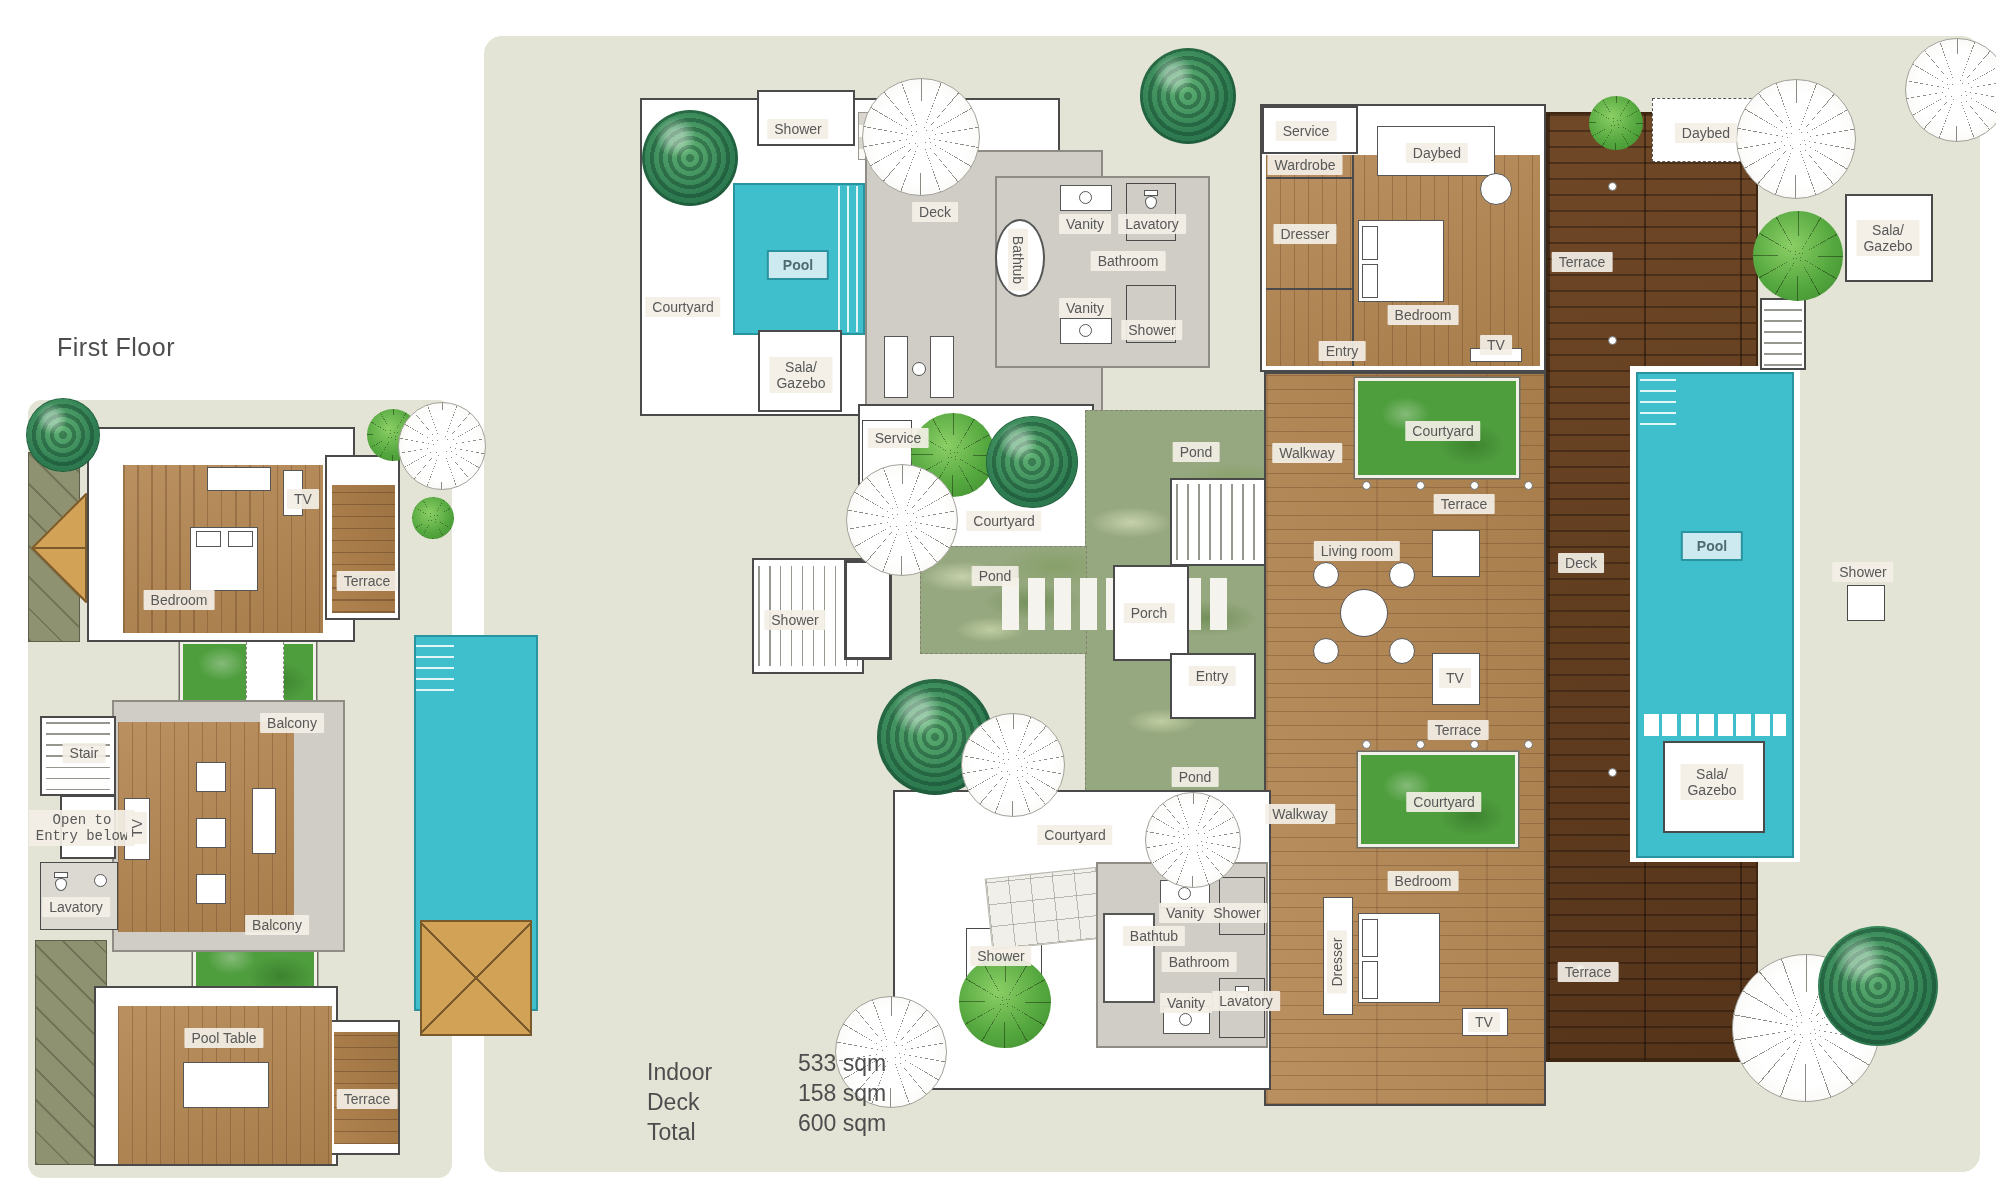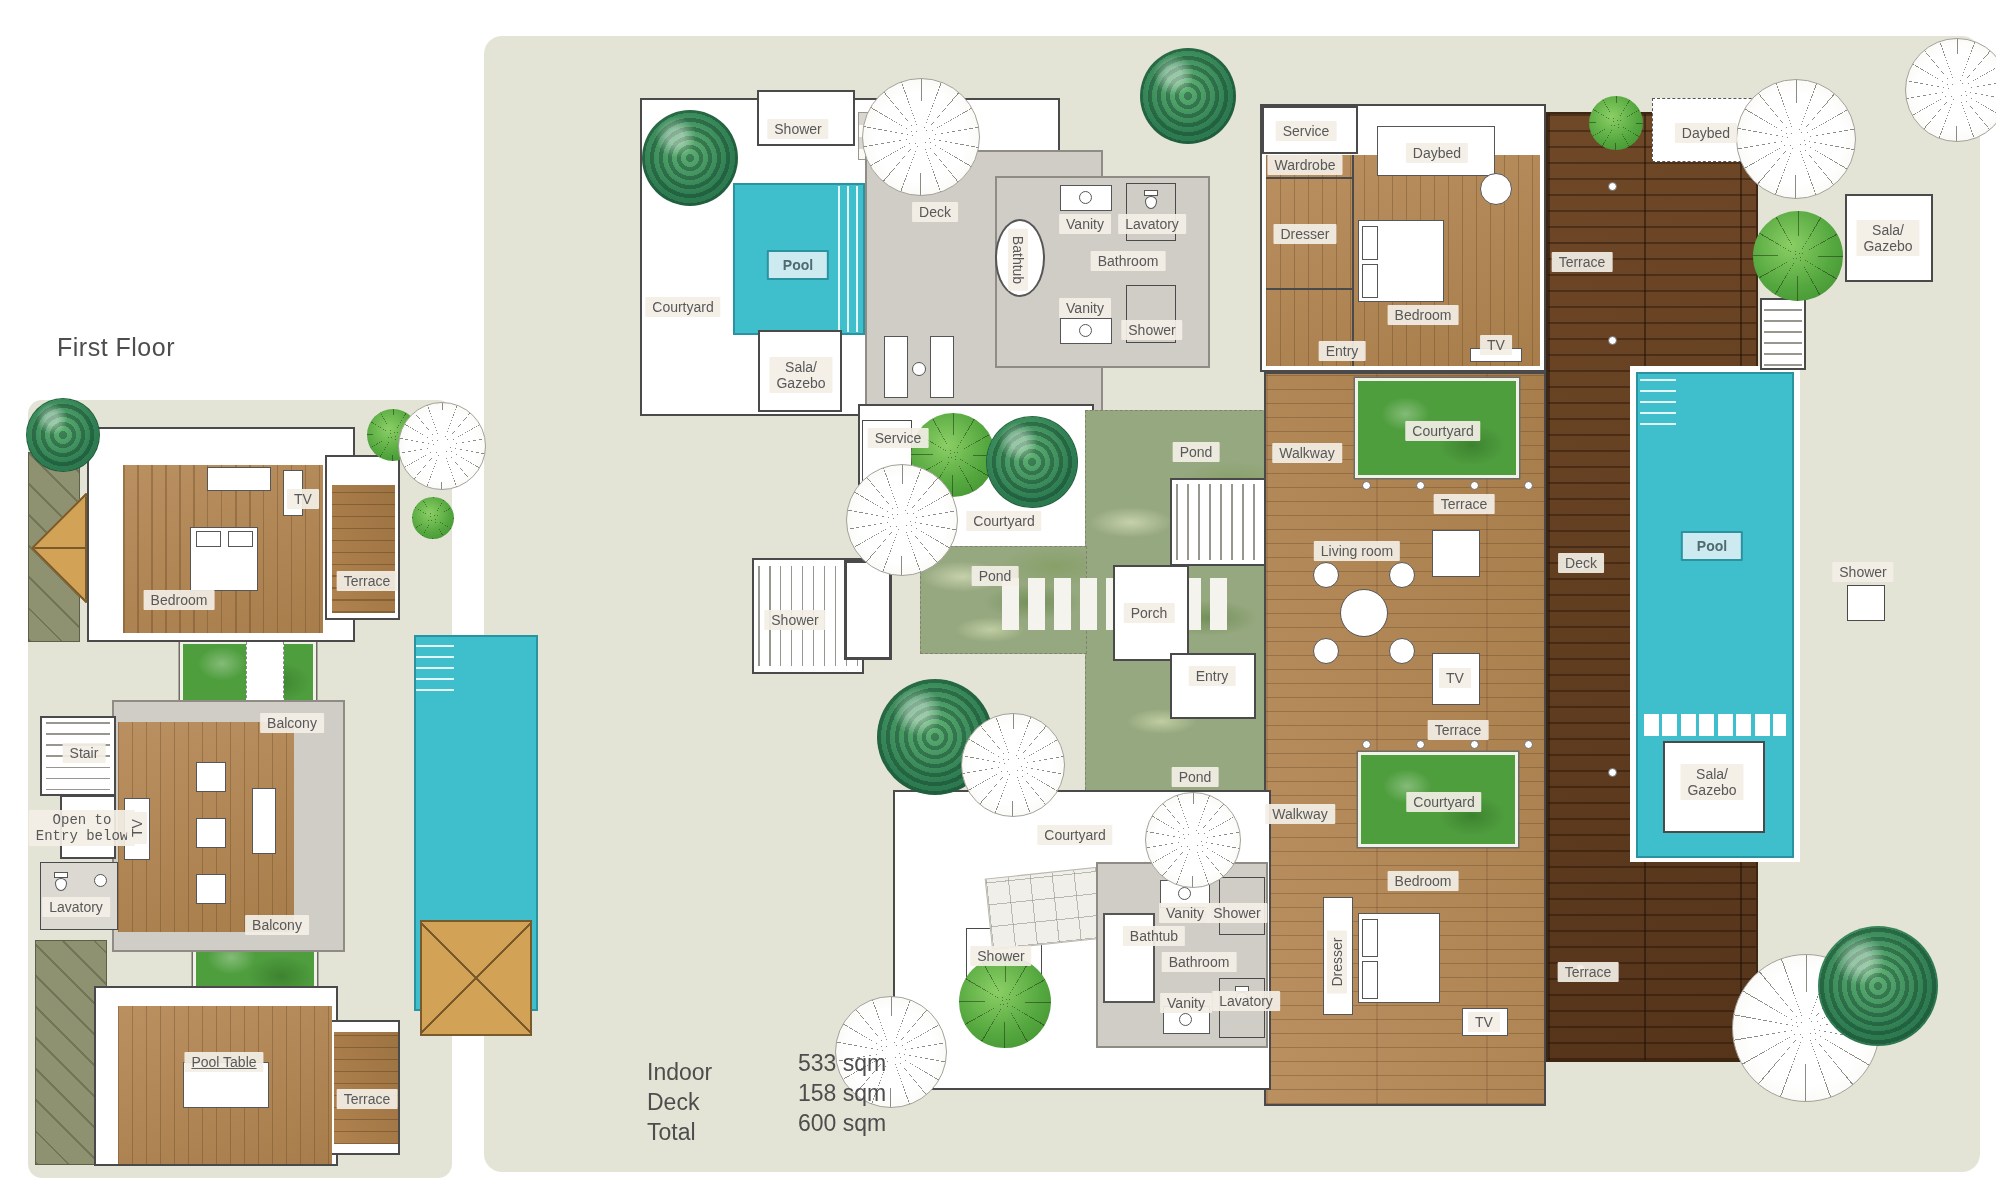--- a/index.html
+++ b/index.html
@@ -284,21 +284,21 @@
       <div class="lbl" style="left: 179px; top: 600px;">Bedroom</div>
       <div class="lbl" style="left: 303px; top: 499px;">TV</div>
       <div class="lbl" style="left: 367px; top: 581px;">Terrace</div>
       <div class="lbl" style="left: 292px; top: 723px;">Balcony</div>
       <div class="lbl" style="left: 84px; top: 753px;">Stair</div>
       <div class="lbl" style="left: 82px; top: 828px; font-family: Liberation Mono, monospace;">Open to
 Entry below</div>
       <div class="lbl" style="left: 137px; top: 828px; transform: translate(-50%, -50%) rotate(-90deg);">TV</div>
       <div class="lbl" style="left: 76px; top: 907px;">Lavatory</div>
       <div class="lbl" style="left: 277px; top: 925px;">Balcony</div>
-      <div class="lbl" style="left: 224px; top: 1062px; text-decoration: underline;">Pool Table</div>
+      <div class="lbl" style="left: 224px; top: 1038px;">Pool Table</div>
       <div class="lbl" style="left: 367px; top: 1099px;">Terrace</div>
       <div class="lbl" style="left: 798px; top: 129px;">Shower</div>
       <div class="lbl" style="left: 935px; top: 212px;">Deck</div>
       <div class="lbl pool" style="left: 798px; top: 265px;">Pool</div>
       <div class="lbl" style="left: 683px; top: 307px;">Courtyard</div>
       <div class="lbl" style="left: 801px; top: 375px;">Sala/
 Gazebo</div>
       <div class="lbl" style="left: 1018px; top: 260px; transform: translate(-50%, -50%) rotate(90deg);">Bathtub</div>
       <div class="lbl" style="left: 1085px; top: 224px;">Vanity</div>
       <div class="lbl" style="left: 1152px; top: 224px;">Lavatory</div>

